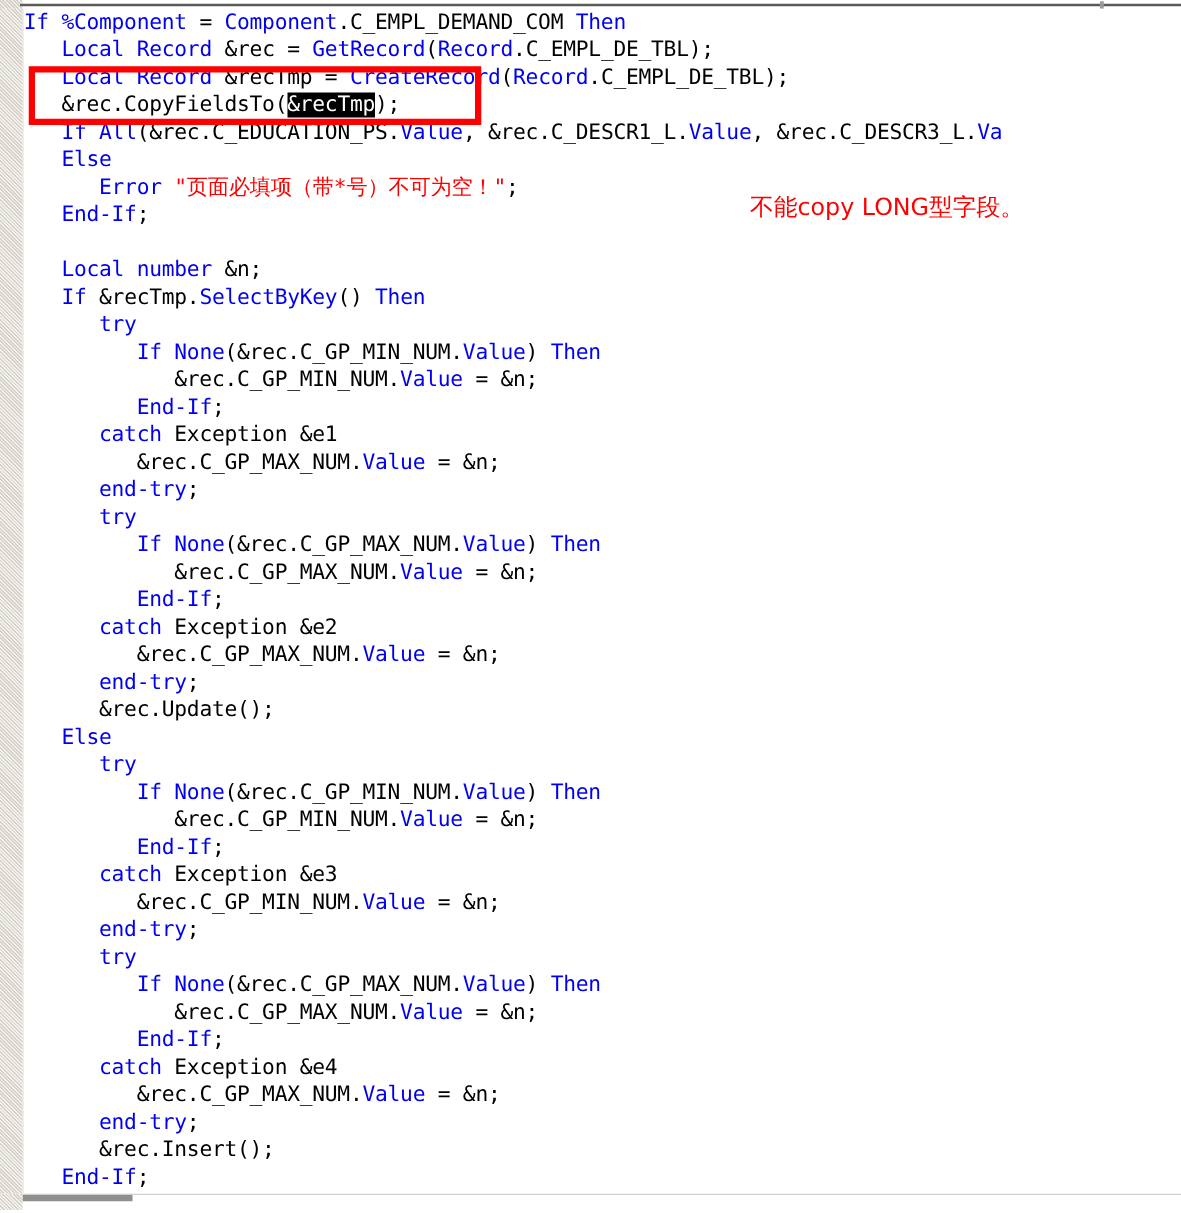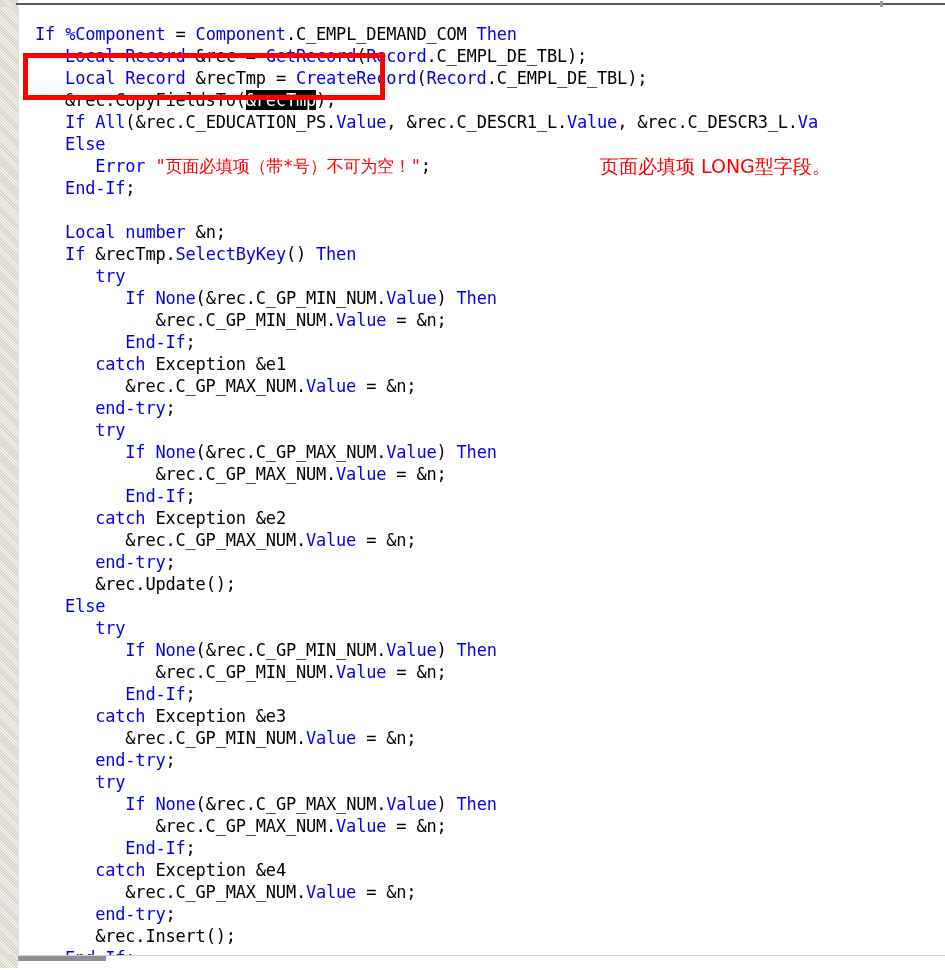--- a/index.html
+++ b/index.html
@@ -75,21 +75,21 @@
     left: 19px; top: 7px;
     width: 926px;
     height: 948px;
     background: #ffffff;
     overflow: hidden;
   }
 
   .code {
     position: absolute;
     left: 0; top: 0;
-    margin: 16px;
+    margin: 0;
     padding: 0;
     white-space: pre;
     font-family: "DejaVu Sans Mono", "Liberation Mono", monospace;
     font-size: 17px;
     line-height: 22px;
     color: #000000;
     letter-spacing: -0.2px;
   }
   .code .ln {
     display: block;
@@ -176,21 +176,21 @@
   </div>
 
   <div class="gutter"></div>
 
   <div class="code-surface">
     <pre class="code"><span class="ln"><span class="kw">If</span> <span class="kw">%Component</span> = <span class="kw">Component</span>.<span class="id">C_EMPL_DEMAND_COM</span> <span class="kw">Then</span></span><span class="ln">   <span class="kw">Local</span> <span class="kw">Record</span> <span class="id">&amp;rec</span> = <span class="kw">GetRecord</span>(<span class="kw">Record</span>.<span class="id">C_EMPL_DE_TBL</span>);</span><span class="ln">   <span class="kw">Local</span> <span class="kw">Record</span> <span class="id">&amp;recTmp</span> = <span class="kw">CreateRecord</span>(<span class="kw">Record</span>.<span class="id">C_EMPL_DE_TBL</span>);</span><span class="ln">   <span class="id">&amp;rec</span>.<span class="id">CopyFieldsTo</span>(<span class="sel">&amp;recTmp</span>);</span><span class="ln">   <span class="kw">If</span> <span class="kw">All</span>(<span class="id">&amp;rec</span>.<span class="id">C_EDUCATION_PS</span>.<span class="kw">Value</span>, <span class="id">&amp;rec</span>.<span class="id">C_DESCR1_L</span>.<span class="kw">Value</span>, <span class="id">&amp;rec</span>.<span class="id">C_DESCR3_L</span>.<span class="kw">Va</span></span><span class="ln">   <span class="kw">Else</span></span><span class="ln">      <span class="kw">Error</span> <span class="str">"页面必填项（带*号）不可为空！"</span>;</span><span class="ln">   <span class="kw">End-If</span>;</span><span class="ln"> </span><span class="ln">   <span class="kw">Local</span> <span class="kw">number</span> <span class="id">&amp;n</span>;</span><span class="ln">   <span class="kw">If</span> <span class="id">&amp;recTmp</span>.<span class="kw">SelectByKey</span>() <span class="kw">Then</span></span><span class="ln">      <span class="kw">try</span></span><span class="ln">         <span class="kw">If</span> <span class="kw">None</span>(<span class="id">&amp;rec</span>.<span class="id">C_GP_MIN_NUM</span>.<span class="kw">Value</span>) <span class="kw">Then</span></span><span class="ln">            <span class="id">&amp;rec</span>.<span class="id">C_GP_MIN_NUM</span>.<span class="kw">Value</span> = <span class="id">&amp;n</span>;</span><span class="ln">         <span class="kw">End-If</span>;</span><span class="ln">      <span class="kw">catch</span> <span class="id">Exception</span> <span class="id">&amp;e1</span></span><span class="ln">         <span class="id">&amp;rec</span>.<span class="id">C_GP_MAX_NUM</span>.<span class="kw">Value</span> = <span class="id">&amp;n</span>;</span><span class="ln">      <span class="kw">end-try</span>;</span><span class="ln">      <span class="kw">try</span></span><span class="ln">         <span class="kw">If</span> <span class="kw">None</span>(<span class="id">&amp;rec</span>.<span class="id">C_GP_MAX_NUM</span>.<span class="kw">Value</span>) <span class="kw">Then</span></span><span class="ln">            <span class="id">&amp;rec</span>.<span class="id">C_GP_MAX_NUM</span>.<span class="kw">Value</span> = <span class="id">&amp;n</span>;</span><span class="ln">         <span class="kw">End-If</span>;</span><span class="ln">      <span class="kw">catch</span> <span class="id">Exception</span> <span class="id">&amp;e2</span></span><span class="ln">         <span class="id">&amp;rec</span>.<span class="id">C_GP_MAX_NUM</span>.<span class="kw">Value</span> = <span class="id">&amp;n</span>;</span><span class="ln">      <span class="kw">end-try</span>;</span><span class="ln">      <span class="id">&amp;rec</span>.<span class="id">Update</span>();</span><span class="ln">   <span class="kw">Else</span></span><span class="ln">      <span class="kw">try</span></span><span class="ln">         <span class="kw">If</span> <span class="kw">None</span>(<span class="id">&amp;rec</span>.<span class="id">C_GP_MIN_NUM</span>.<span class="kw">Value</span>) <span class="kw">Then</span></span><span class="ln">            <span class="id">&amp;rec</span>.<span class="id">C_GP_MIN_NUM</span>.<span class="kw">Value</span> = <span class="id">&amp;n</span>;</span><span class="ln">         <span class="kw">End-If</span>;</span><span class="ln">      <span class="kw">catch</span> <span class="id">Exception</span> <span class="id">&amp;e3</span></span><span class="ln">         <span class="id">&amp;rec</span>.<span class="id">C_GP_MIN_NUM</span>.<span class="kw">Value</span> = <span class="id">&amp;n</span>;</span><span class="ln">      <span class="kw">end-try</span>;</span><span class="ln">      <span class="kw">try</span></span><span class="ln">         <span class="kw">If</span> <span class="kw">None</span>(<span class="id">&amp;rec</span>.<span class="id">C_GP_MAX_NUM</span>.<span class="kw">Value</span>) <span class="kw">Then</span></span><span class="ln">            <span class="id">&amp;rec</span>.<span class="id">C_GP_MAX_NUM</span>.<span class="kw">Value</span> = <span class="id">&amp;n</span>;</span><span class="ln">         <span class="kw">End-If</span>;</span><span class="ln">      <span class="kw">catch</span> <span class="id">Exception</span> <span class="id">&amp;e4</span></span><span class="ln">         <span class="id">&amp;rec</span>.<span class="id">C_GP_MAX_NUM</span>.<span class="kw">Value</span> = <span class="id">&amp;n</span>;</span><span class="ln">      <span class="kw">end-try</span>;</span><span class="ln">      <span class="id">&amp;rec</span>.<span class="id">Insert</span>();</span><span class="ln">   <span class="kw">End-If</span>;</span></pre>
   </div>
 
   <div class="anno-box"></div>
 
-  <div class="anno-note">页面必填项 LONG型字段。</div>
+  <div class="anno-note">不能copy LONG型字段。</div>
 
   <div class="bottom-chrome">
     <div class="track"></div>
     <div class="thumb"></div>
     <div class="corner"></div>
   </div>
 
 </div>
 
 </body></html>

